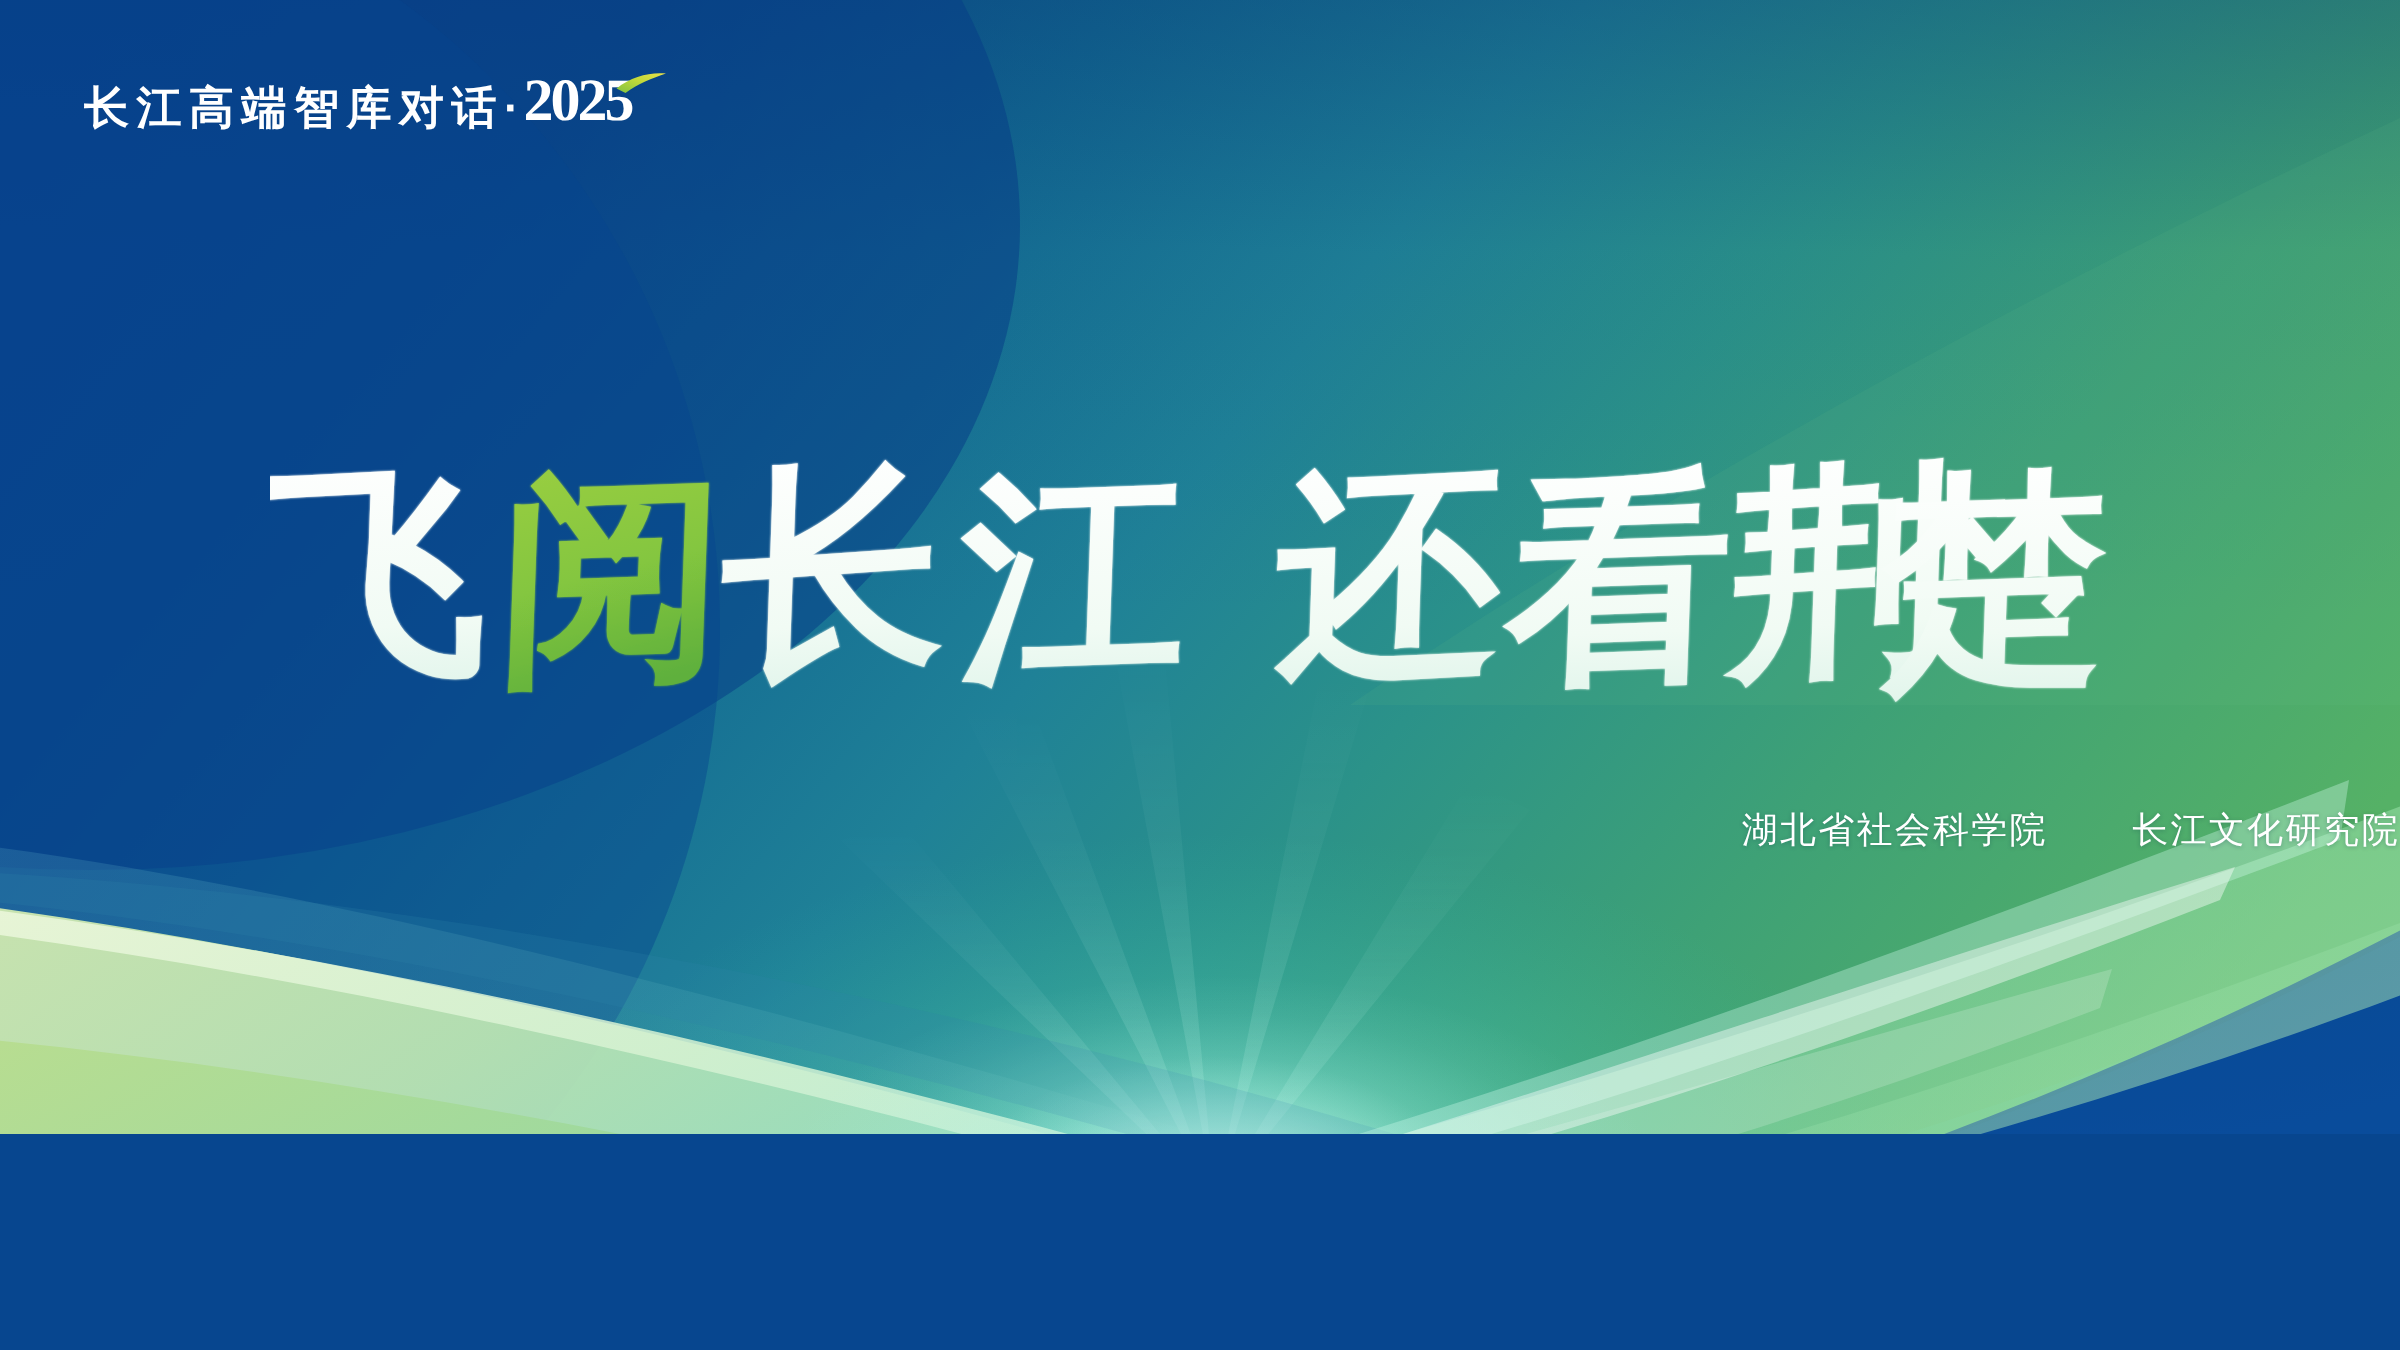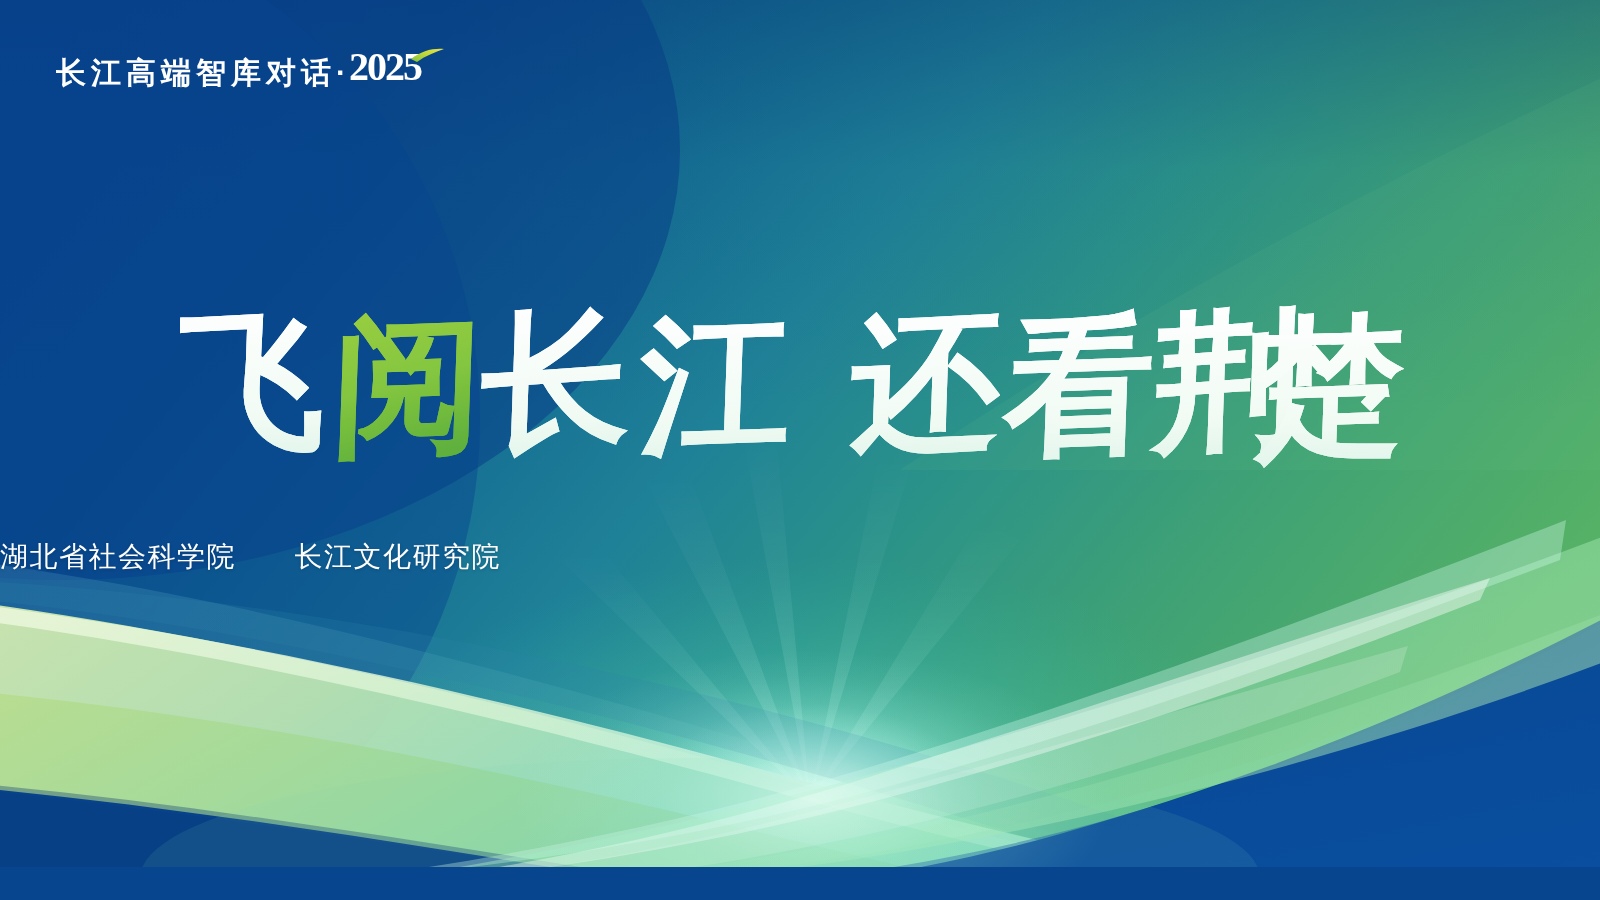--- a/index.html
+++ b/index.html
@@ -1,19 +1,19 @@
 <!DOCTYPE html>
 <html><head>
 <meta charset="utf-8">
 <style>
   html,body{margin:0;padding:0;background:#07468f;}
   *{box-sizing:border-box;}
   #stage{
     position:relative;
-    width:1600px;height:867px;
+    width:1600px;height:756px;
     overflow:hidden;
     font-family:"Liberation Sans","DejaVu Sans",sans-serif;
     background:#0369a1;
     padding-left:20px;
   }
   #bg{position:absolute;inset:0;width:1600px;height:900px;}
 
   
   .logo{
     position:absolute; left:56px; top:46px;
@@ -35,22 +35,22 @@
   
   .title-wrap{
     position:absolute; left:0; top:282px; width:1600px;
     text-align:center; z-index:20;
   }
   .title-svg{display:inline-block;}
 
   
   .subtitle{
     position:absolute; left:0; top:540px; width:1600px;
-    text-align:left; z-index:20;
-    color:#ffffff; font-size:28px; letter-spacing:1.5px;
+    text-align:right; z-index:20;
+    color:#ffffff; font-size:24px; letter-spacing:1.5px;
     font-weight:400; line-height:1.2;
     font-family:"Liberation Sans","DejaVu Sans",sans-serif;
     text-shadow:0 1px 3px rgba(0,40,70,.28);
   }
   .subtitle .gap{display:inline-block;width:40px;}
 </style>
 </head>
 <body>
 
 <div id="stage">

